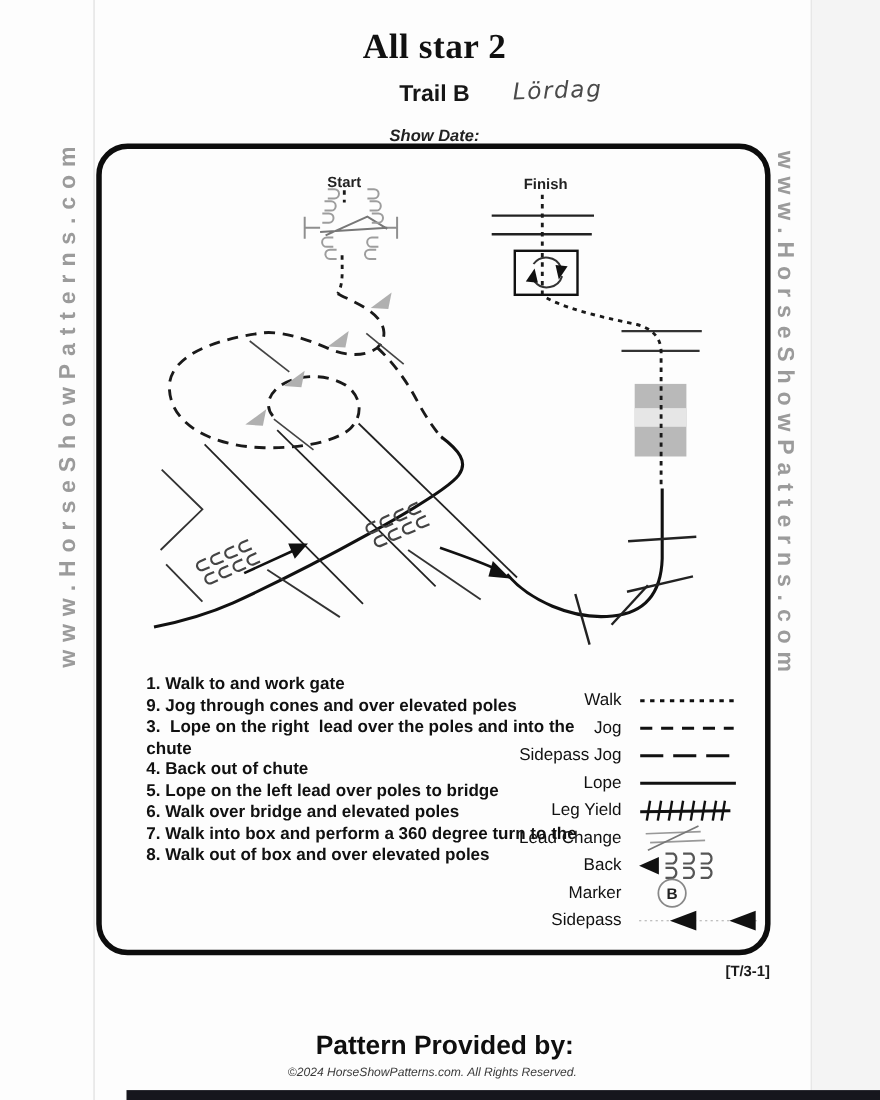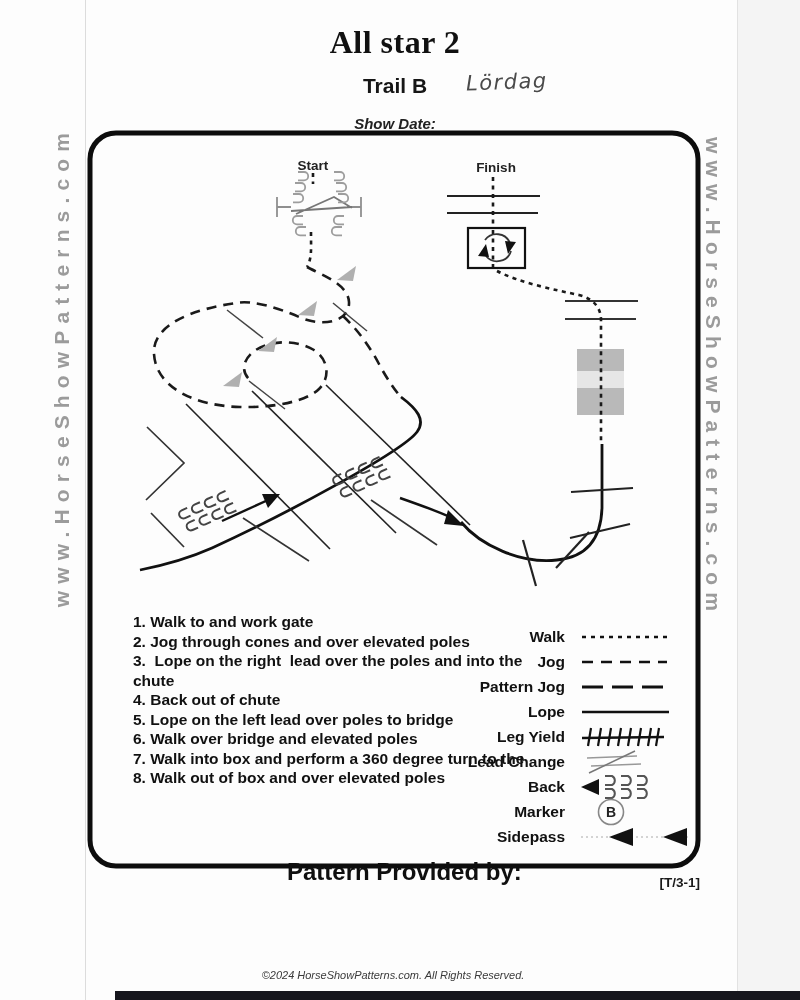--- a/index.html
+++ b/index.html
@@ -23,25 +23,25 @@
   .wm{font-weight:bold;font-size:21px;color:#9b9b9b;letter-spacing:.34em;white-space:nowrap;}
   .wm-left{left:50px;top:126px;writing-mode:vertical-rl;transform:rotate(180deg);}
   .wm-right{left:701px;top:137px;writing-mode:vertical-rl;}
   
   .instructions{left:133px;top:612px;width:345px;font-size:15.5px;font-weight:bold;color:#111;}
   .instructions .line{white-space:pre;line-height:19.5px;}
   
   .legend{left:443px;top:624px;display:grid;grid-template-columns:122px 112px;column-gap:14px;}
   .legend .lrow{display:contents;}
   .legend .llabel{height:25px;display:flex;align-items:center;justify-content:flex-end;
-    font-size:15.5px;font-weight:bold;color:#111;}
+    font-size:15.5px;font-weight:normal;color:#111;}
   .legend .lsym{height:25px;display:flex;align-items:center;}
   
   .pattern-code{left:600px;top:875px;width:100px;text-align:right;font-weight:bold;font-size:13.5px;}
-  .provided{left:287px;top:858px;font-weight:bold;font-size:24px;color:#0f0f0f;}
+  .provided{left:287px;top:937px;font-weight:bold;font-size:24px;color:#0f0f0f;}
   .copyright{left:93px;top:969px;width:600px;text-align:center;font-style:italic;font-size:11px;color:#3a3a3a;}
   .bottom-bar{left:115px;bottom:0;width:685px;height:9px;background:#16161d;}
   svg{display:block;}
   .diagram{left:0;top:0;}
 </style>
 </head>
 <body>
 
 <div class="abs scan-edge-left"></div>
 <div class="abs scan-margin-right"></div>
@@ -193,21 +193,21 @@
     <rect x="468" y="228" width="57" height="40" fill="none" stroke="#111" stroke-width="2.2"></rect>
     <path d="M485,240 A14.5,14.5 0 0 1 510,243" stroke="#333" stroke-width="1.8" fill="none"></path>
     <path d="M511,251 A14.5,14.5 0 0 1 486,256" stroke="#333" stroke-width="1.8" fill="none"></path>
     <polygon points="505,241 516,242 508,254" fill="#111"></polygon>
     <polygon points="489,257 478,256 486,244" fill="#111"></polygon>
   </g>
 </svg>
 
 <div class="abs instructions">
   <div class="line">1. Walk to and work gate</div>
-  <div class="line">2. Jog through cones and over elevated poles</div>
+  <div class="line">9. Jog through cones and over elevated poles</div>
   <div class="line">3.  Lope on the right  lead over the poles and into the</div>
   <div class="line">chute</div>
   <div class="line">4. Back out of chute</div>
   <div class="line">5. Lope on the left lead over poles to bridge</div>
   <div class="line">6. Walk over bridge and elevated poles</div>
   <div class="line">7. Walk into box and perform a 360 degree turn to the</div>
   <div class="line">8. Walk out of box and over elevated poles</div>
 </div>
 
 <div class="abs legend">
@@ -221,21 +221,21 @@
   </div>
   <div class="lrow">
     <span class="llabel">Jog</span>
     <span class="lsym">
       <svg width="95" height="24">
           <line x1="3" y1="12" x2="88" y2="12" stroke="#111" stroke-width="2.6" stroke-dasharray="11 8"></line>
         </svg>
     </span>
   </div>
   <div class="lrow">
-    <span class="llabel">Pattern Jog</span>
+    <span class="llabel">Sidepass Jog</span>
     <span class="lsym">
       <svg width="95" height="24">
           <line x1="3" y1="12" x2="90" y2="12" stroke="#111" stroke-width="2.8" stroke-dasharray="21 9"></line>
         </svg>
     </span>
   </div>
   <div class="lrow">
     <span class="llabel">Lope</span>
     <span class="lsym">
       <svg width="95" height="24">

